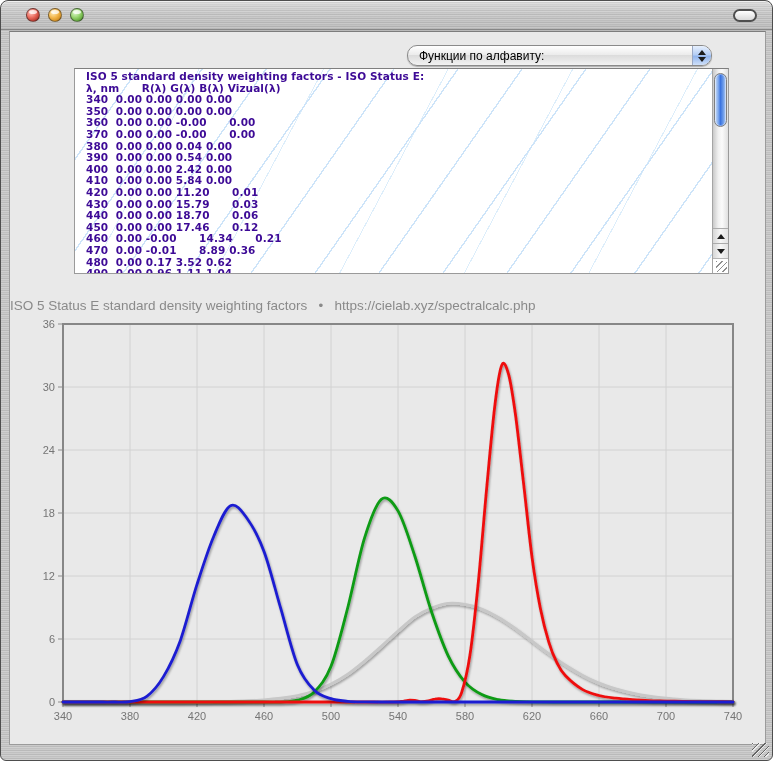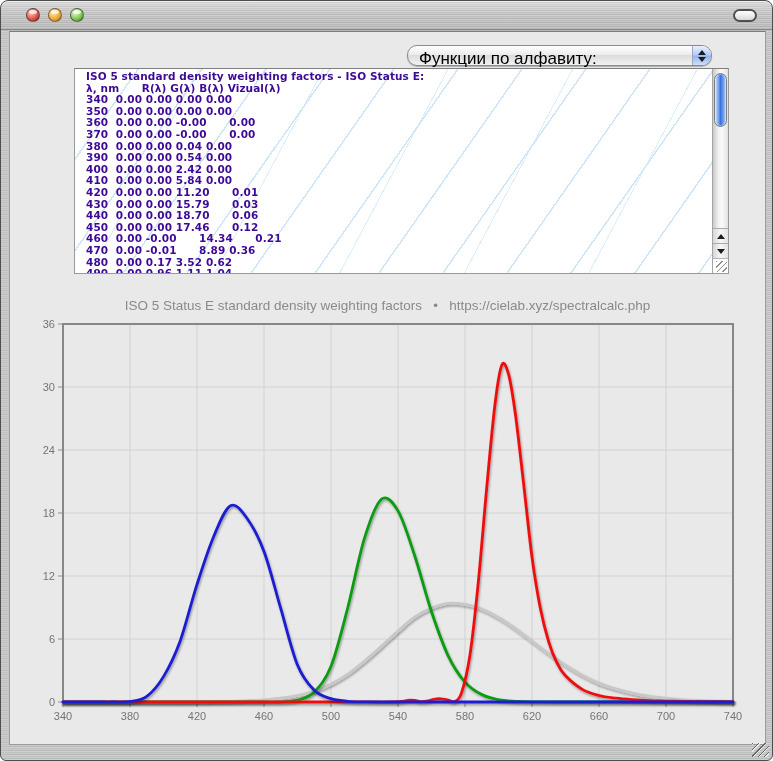--- a/index.html
+++ b/index.html
@@ -35,21 +35,21 @@
 
   .hdr-label { position:absolute; left:67px; top:15px; font-size:13px; font-weight:bold; color:#000; white-space:pre; }
 
   .popup {
     position:absolute; left:397px; top:13px; width:305px; height:21px;
     border:1px solid #8a8a8a; border-radius:10px;
     background:linear-gradient(to bottom,#ffffff,#ececec 45%,#dcdcdc 50%,#f2f2f2);
     box-shadow:0 1px 1px rgba(0,0,0,.25);
     cursor:default;
   }
-  .popup-label { position:absolute; left:11px; top:3px; font-size:17px; color:#000; white-space:pre; }
+  .popup-label { position:absolute; left:11px; top:3px; font-size:12px; color:#000; white-space:pre; }
   .popup-cap {
     position:absolute; right:0; top:0; width:19px; height:19px; border-radius:0 9px 9px 0;
     background:linear-gradient(to bottom,#e7f0fd,#b5cef5 45%,#93b6ee 55%,#cfe0f9);
     border-left:1px solid #9aa8c4;
     display:flex; flex-direction:column; align-items:center; justify-content:center; gap:2px;
   }
   .arr-up   { width:0; height:0; border-left:4px solid transparent; border-right:4px solid transparent; border-bottom:5px solid #1d1d1d; }
   .arr-down { width:0; height:0; border-left:4px solid transparent; border-right:4px solid transparent; border-top:5px solid #1d1d1d; }
 
   .databox {
@@ -75,21 +75,21 @@
     border:1px solid #7e7e7e; box-shadow:inset 0 0 0 1px rgba(255,255,255,.35);
   }
   .sb-btn { position:absolute; left:0; width:15px; height:15px;
     background:linear-gradient(to right,#d6d6d6,#f7f7f7 50%,#e3e3e3);
     border-top:1px solid #ababab; display:flex; align-items:center; justify-content:center; }
   .sb-btn.up { top:159px; } .sb-btn.down { top:174px; }
   .sb-grip { position:absolute; left:0; top:189px; width:15px; height:15px; background:#fff; border-top:1px solid #b5b5b5; }
   .sb-grip::after { content:""; position:absolute; right:1px; bottom:1px; width:11px; height:11px;
     background:repeating-linear-gradient(135deg,#8f8f8f 0 1px,transparent 1px 4px); }
 
-  .chart-title { position:absolute; left:0; top:266px; width:100%; text-align:center;
+  .chart-title { position:absolute; left:0; top:266px; width:100%; 
     font-size:13.5px; color:#8a8a8a; white-space:pre; }
 
   svg.chart { position:absolute; left:0; top:288px; }
 
   .win-grip { position:absolute; right:3px; bottom:3px; width:17px; height:14px;
     background:repeating-linear-gradient(135deg, rgba(90,90,90,.9) 0 1px, rgba(255,255,255,.65) 1px 2px, transparent 2px 4.5px); }
 </style>
 </head>
 <body>
 

